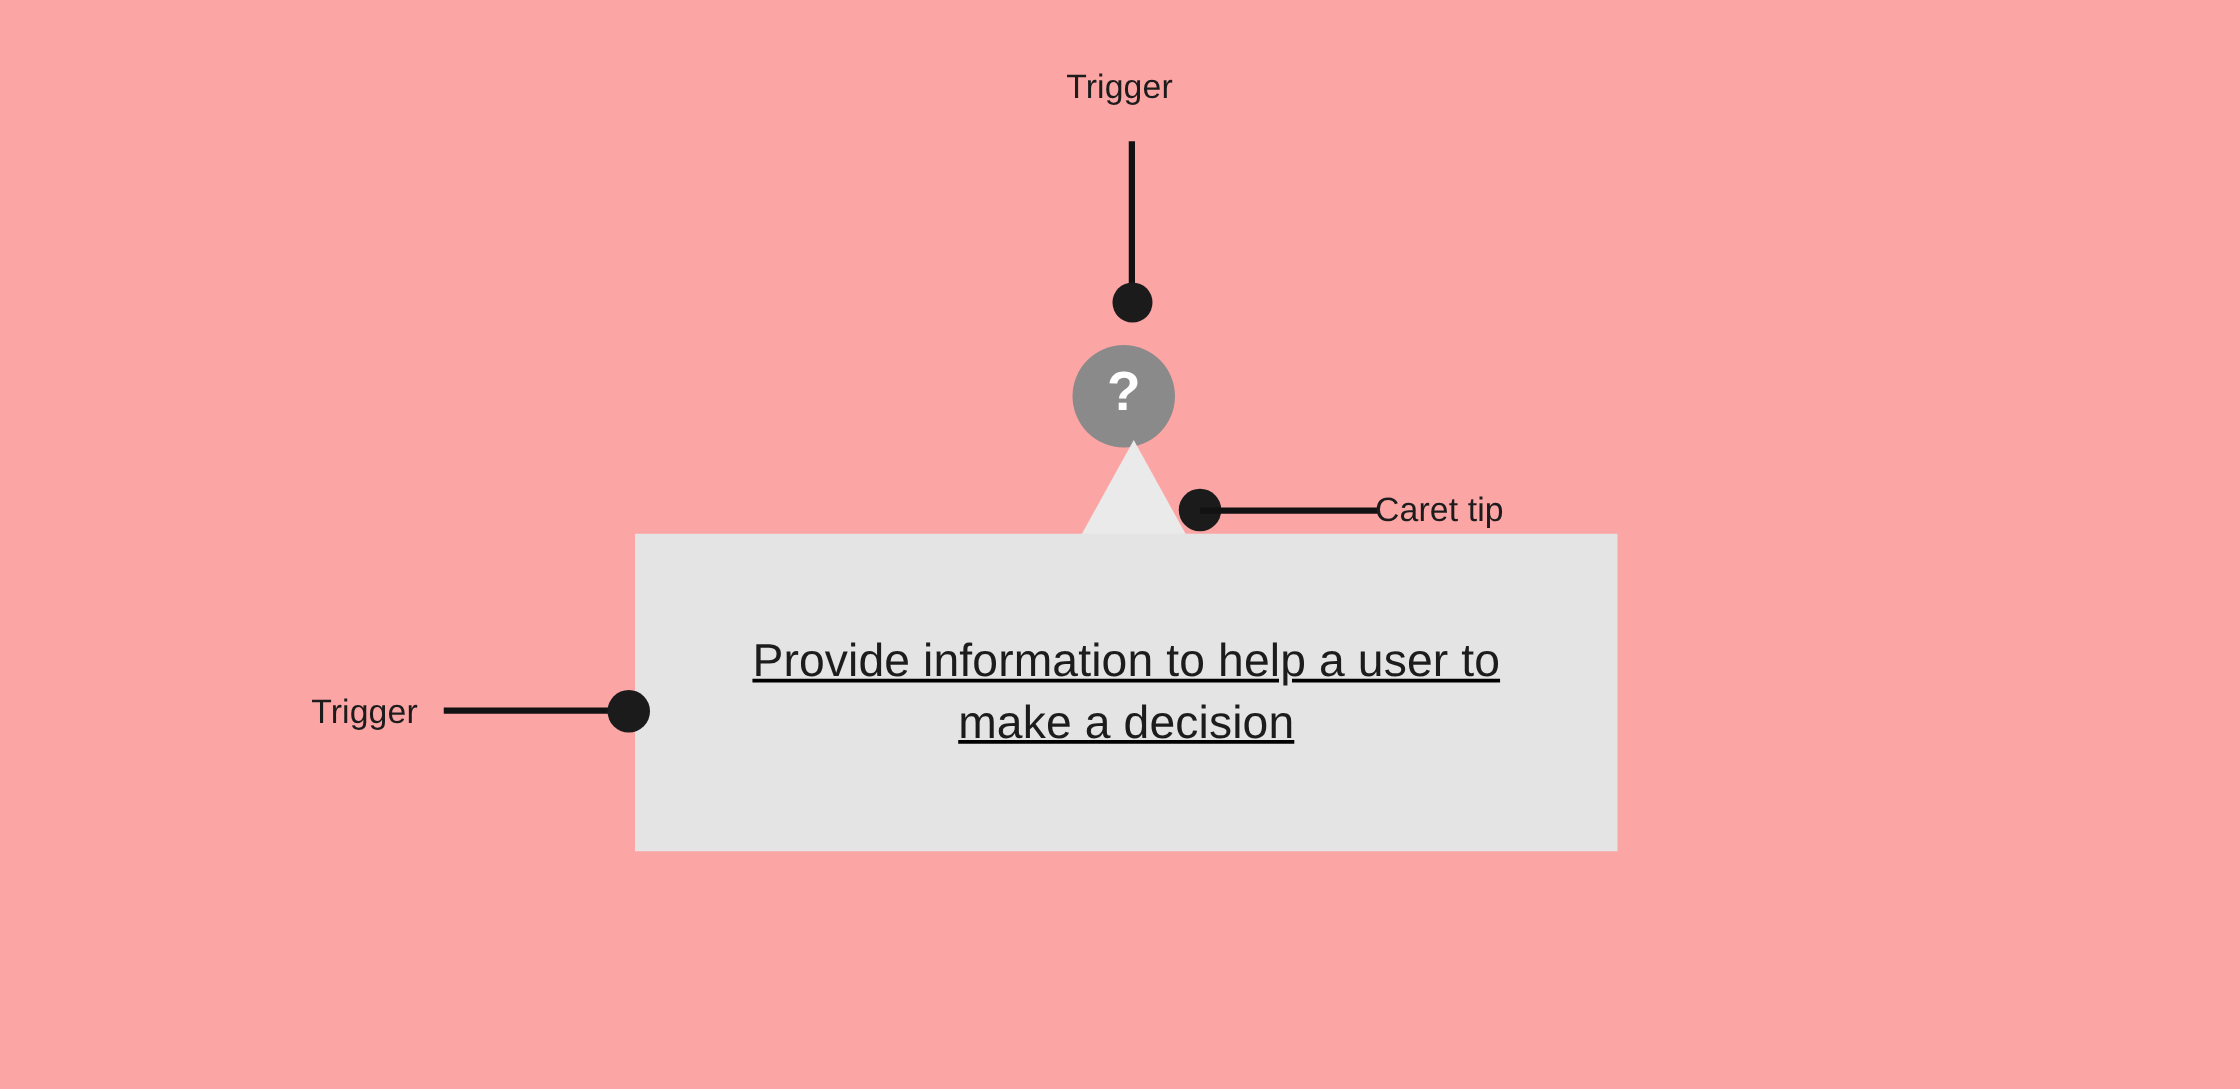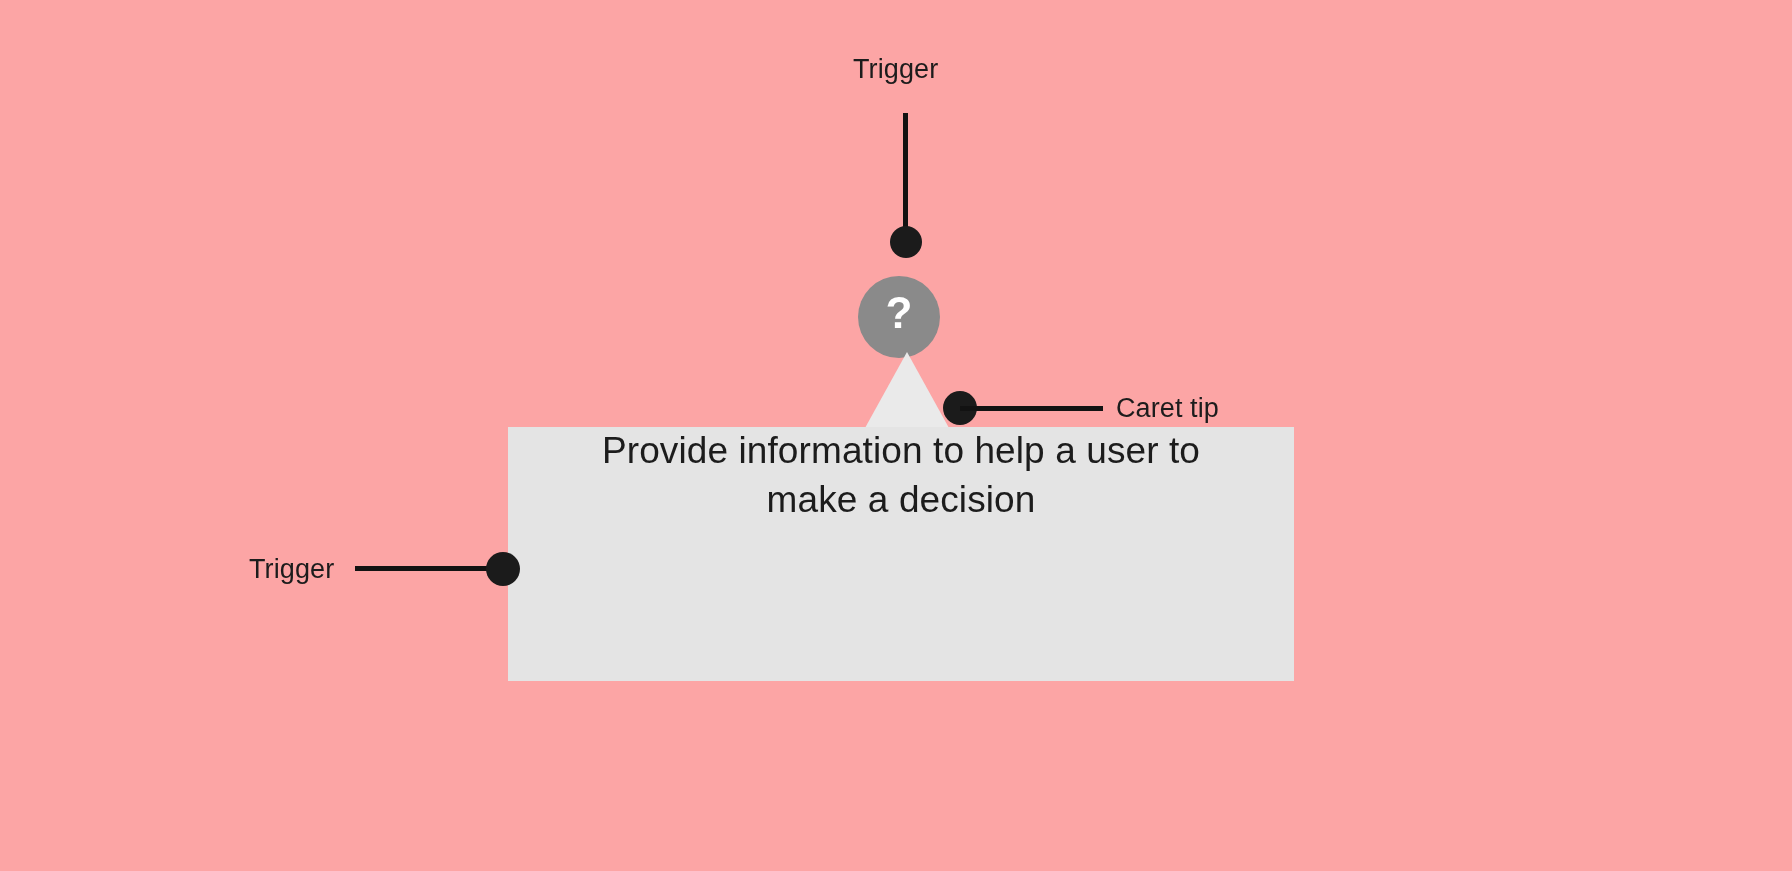--- a/index.html
+++ b/index.html
@@ -24,23 +24,25 @@
 
   
   .tooltip-box {
     position: absolute;
     left: 508px;
     top: 427px;
     width: 786px;
     height: 254px;
     background: #e4e4e4;
     display: flex;
+    align-items: center;
     justify-content: center;
     box-sizing: border-box;
     padding: 0 40px;
+    text-decoration: underline;
   }
   .tooltip-text {
     font-size: 37px;
     line-height: 1.32;
     color: #1c1c1c;
     text-align: center;
     letter-spacing: 0.1px;
     max-width: 700px;
     white-space: pre-line;
   }
@@ -95,21 +97,21 @@
   }
 
   
   #trigger-label { left: 853px; top: 54px; }
   #trigger-line  { left: 903px; top: 113px; height: 125px; }
   #trigger-dot   { left: 890px; top: 226px; width: 32px; height: 32px; }
 
   
   #caret-dot   { left: 943px; top: 391px; width: 34px; height: 34px; }
   #caret-line  { left: 960px; top: 406px; width: 143px; }
-  #caret-label { left: 1100px; top: 393px; margin-left: 16px; }
+  #caret-label { left: 1100px; top: 393px; }
 
   
   #tooltip-label { left: 249px; top: 554px; }
   #tooltip-line  { left: 355px; top: 566px; width: 148px; }
   #tooltip-dot   { left: 486px; top: 552px; width: 34px; height: 34px; }
 </style>
 </head>
 <body>
 
 <div id="stage">

